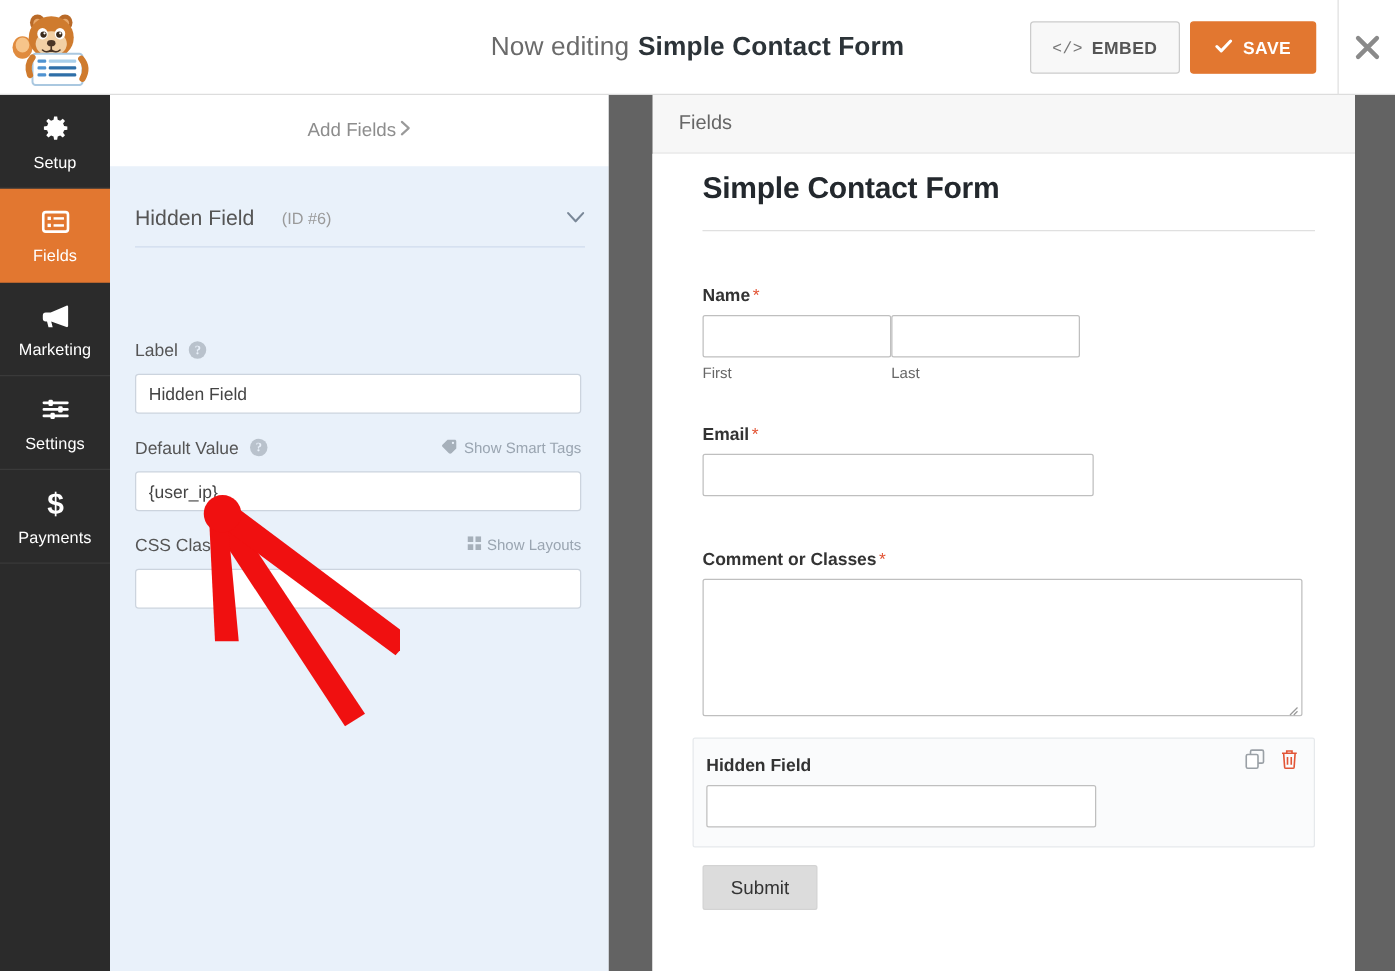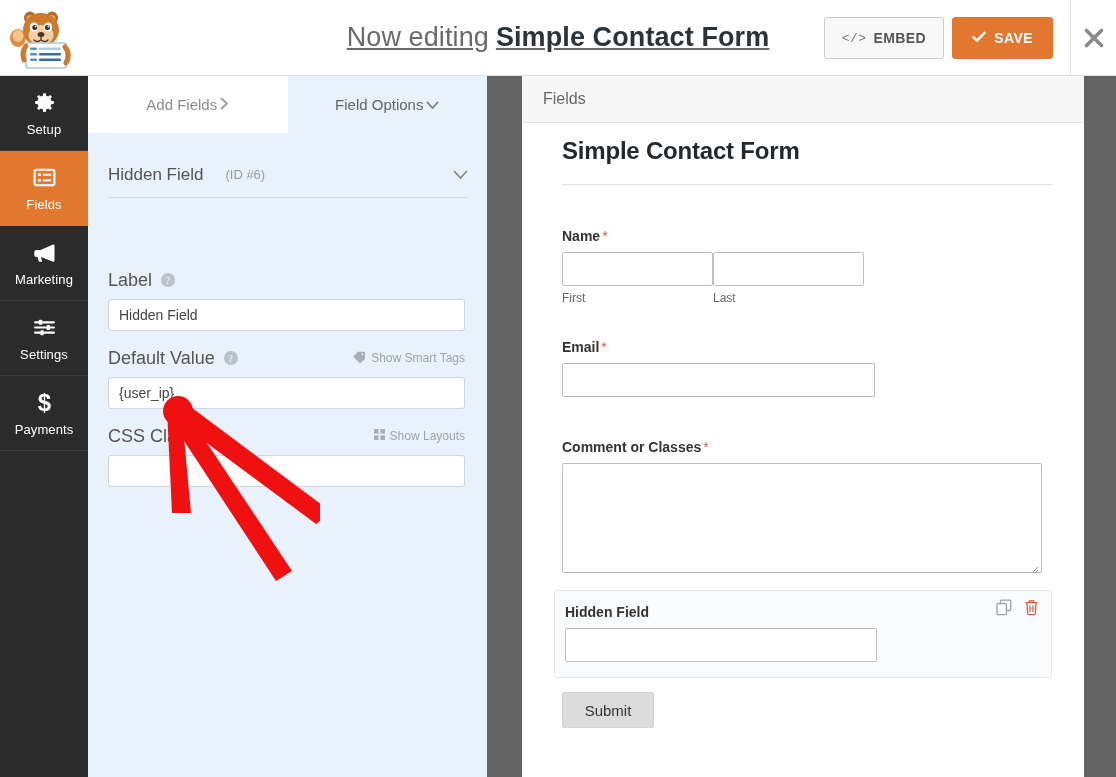--- a/index.html
+++ b/index.html
@@ -22,23 +22,22 @@
     border-bottom: 1px solid #ddd;
   }
   #logo-wrap {
     position: absolute; left: 8px; top: 2px;
     width: 66px; height: 68px;
   }
   #title-block {
     position: absolute; left: 0; top: 0;
     width: 1116px; height: 75px;
     display: flex; align-items: center; justify-content: center;
-    font-size: 27px; color: #6a6a6a; font-weight: 400;
+    font-size: 21px; color: #6a6a6a; font-weight: 400;
     letter-spacing: .1px;
-    text-decoration: underline;
   }
   #title-block .strong { color: #2c3338; font-weight: bold; margin-left: 7px; }
 
   #embed-btn {
     position: absolute; right: 172px; top: 17px;
     height: 42px; padding: 0 17px;
     background: #f8f8f8; border: 1px solid #ccc; border-radius: 3px;
     display: flex; align-items: center; gap: 7px;
     font-size: 14px; font-weight: bold; color: #555;
     letter-spacing: .4px; cursor: pointer;
@@ -108,21 +107,21 @@
     width: 360px; height: 46px;
     display: flex; align-items: center;
     border-bottom: 1px solid #cfdced;
   }
   #field-header .fh-title { font-size: 17px; color: #555; }
   #field-header .fh-id { font-size: 13px; color: #9a9a9a; margin-left: 22px; }
   #field-header .fh-caret { margin-left: auto; }
 
   .opt-group { position: absolute; left: 20px; width: 357px; }
   .opt-label-row { display: flex; align-items: center; height: 20px; }
-  .opt-label { font-size: 18px; color: #555; }
+  .opt-label { font-size: 14px; color: #555; }
   .help-icon {
     margin-left: 9px; width: 14px; height: 14px; border-radius: 50%;
     background: #b9c2cc; color: #e9f1fa; font-size: 10px; font-weight: bold;
     display: flex; align-items: center; justify-content: center;
     font-family: "Liberation Serif", serif; cursor: pointer;
   }
   .opt-link {
     margin-left: auto; font-size: 12px; color: #9aa5b1;
     display: flex; align-items: center; gap: 5px; cursor: pointer;
   }
@@ -357,28 +356,20 @@
   </div>
 
   <div id="panel">
 
     <div id="panel-tabs">
       <div class="panel-tab inactive">
         <span>Add Fields</span>
         <span>
           <svg width="9" height="13" viewBox="0 0 9 13">
               <path d="M1.5 1.5 L7 6.5 L1.5 11.5" stroke="#9a9a9a" stroke-width="1.7" fill="none" stroke-linecap="round" stroke-linejoin="round"></path>
-            </svg>
-        </span>
-      </div>
-      <div class="panel-tab active">
-        <span>Field Options</span>
-        <span>
-          <svg width="13" height="9" viewBox="0 0 13 9">
-              <path d="M1.5 1.5 L6.5 7 L11.5 1.5" stroke="#7a7a7a" stroke-width="1.7" fill="none" stroke-linecap="round" stroke-linejoin="round"></path>
             </svg>
         </span>
       </div>
     </div>
 
     <div id="field-header">
       <span class="fh-title">Hidden Field</span>
       <span class="fh-id">(ID #6)</span>
       <span class="fh-caret">
         <svg width="15" height="10" viewBox="0 0 15 10">

